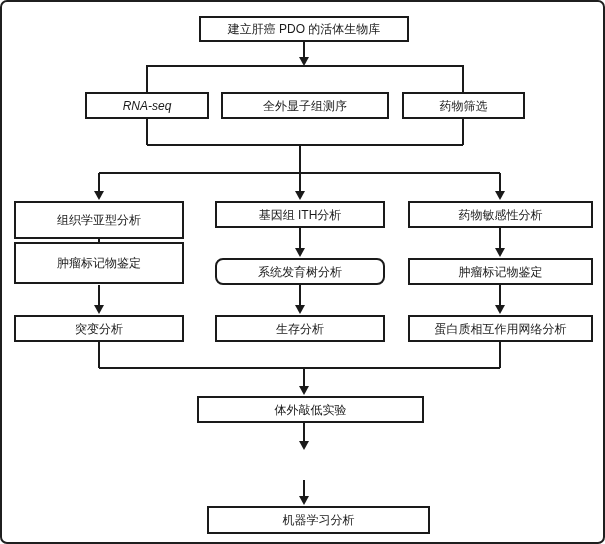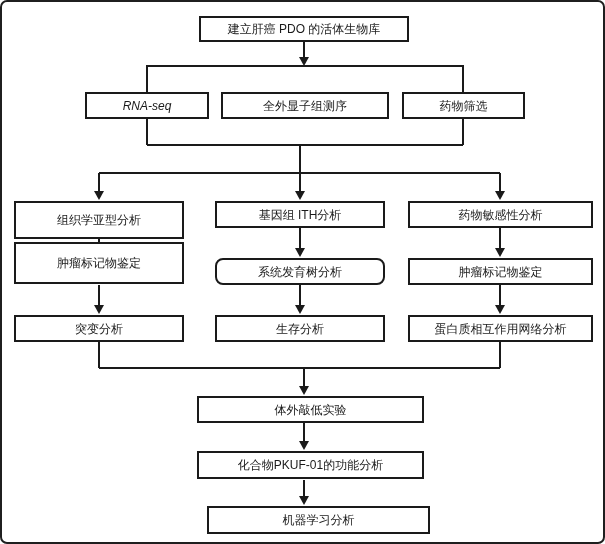--- a/index.html
+++ b/index.html
@@ -118,16 +118,15 @@
 
   <div class="node" style="left:12px; top:240px; width:170px; height:42px;">肿瘤标记物鉴定</div>
   <div class="node" style="left:213px; top:256px; width:170px; height:27px;border-radius:8px;">系统发育树分析</div>
   <div class="node" style="left:406px; top:256px; width:185px; height:27px;">肿瘤标记物鉴定</div>
 
   <div class="node" style="left:12px; top:313px; width:170px; height:27px;">突变分析</div>
   <div class="node" style="left:213px; top:313px; width:170px; height:27px;">生存分析</div>
   <div class="node" style="left:406px; top:313px; width:185px; height:27px;">蛋白质相互作用网络分析</div>
 
   <div class="node" style="left:195px; top:394px; width:227px; height:27px;">体外敲低实验</div>
-  <div class="node" style="left:195px; top:449px; width:227px; height:28px;">化合物PKUF-01的功能分析</div>
   <div class="node" style="left:197px; top:504px; width:223px; height:28px;margin-left:8px;">机器学习分析</div>
 
 </div>
 
 </body></html>

